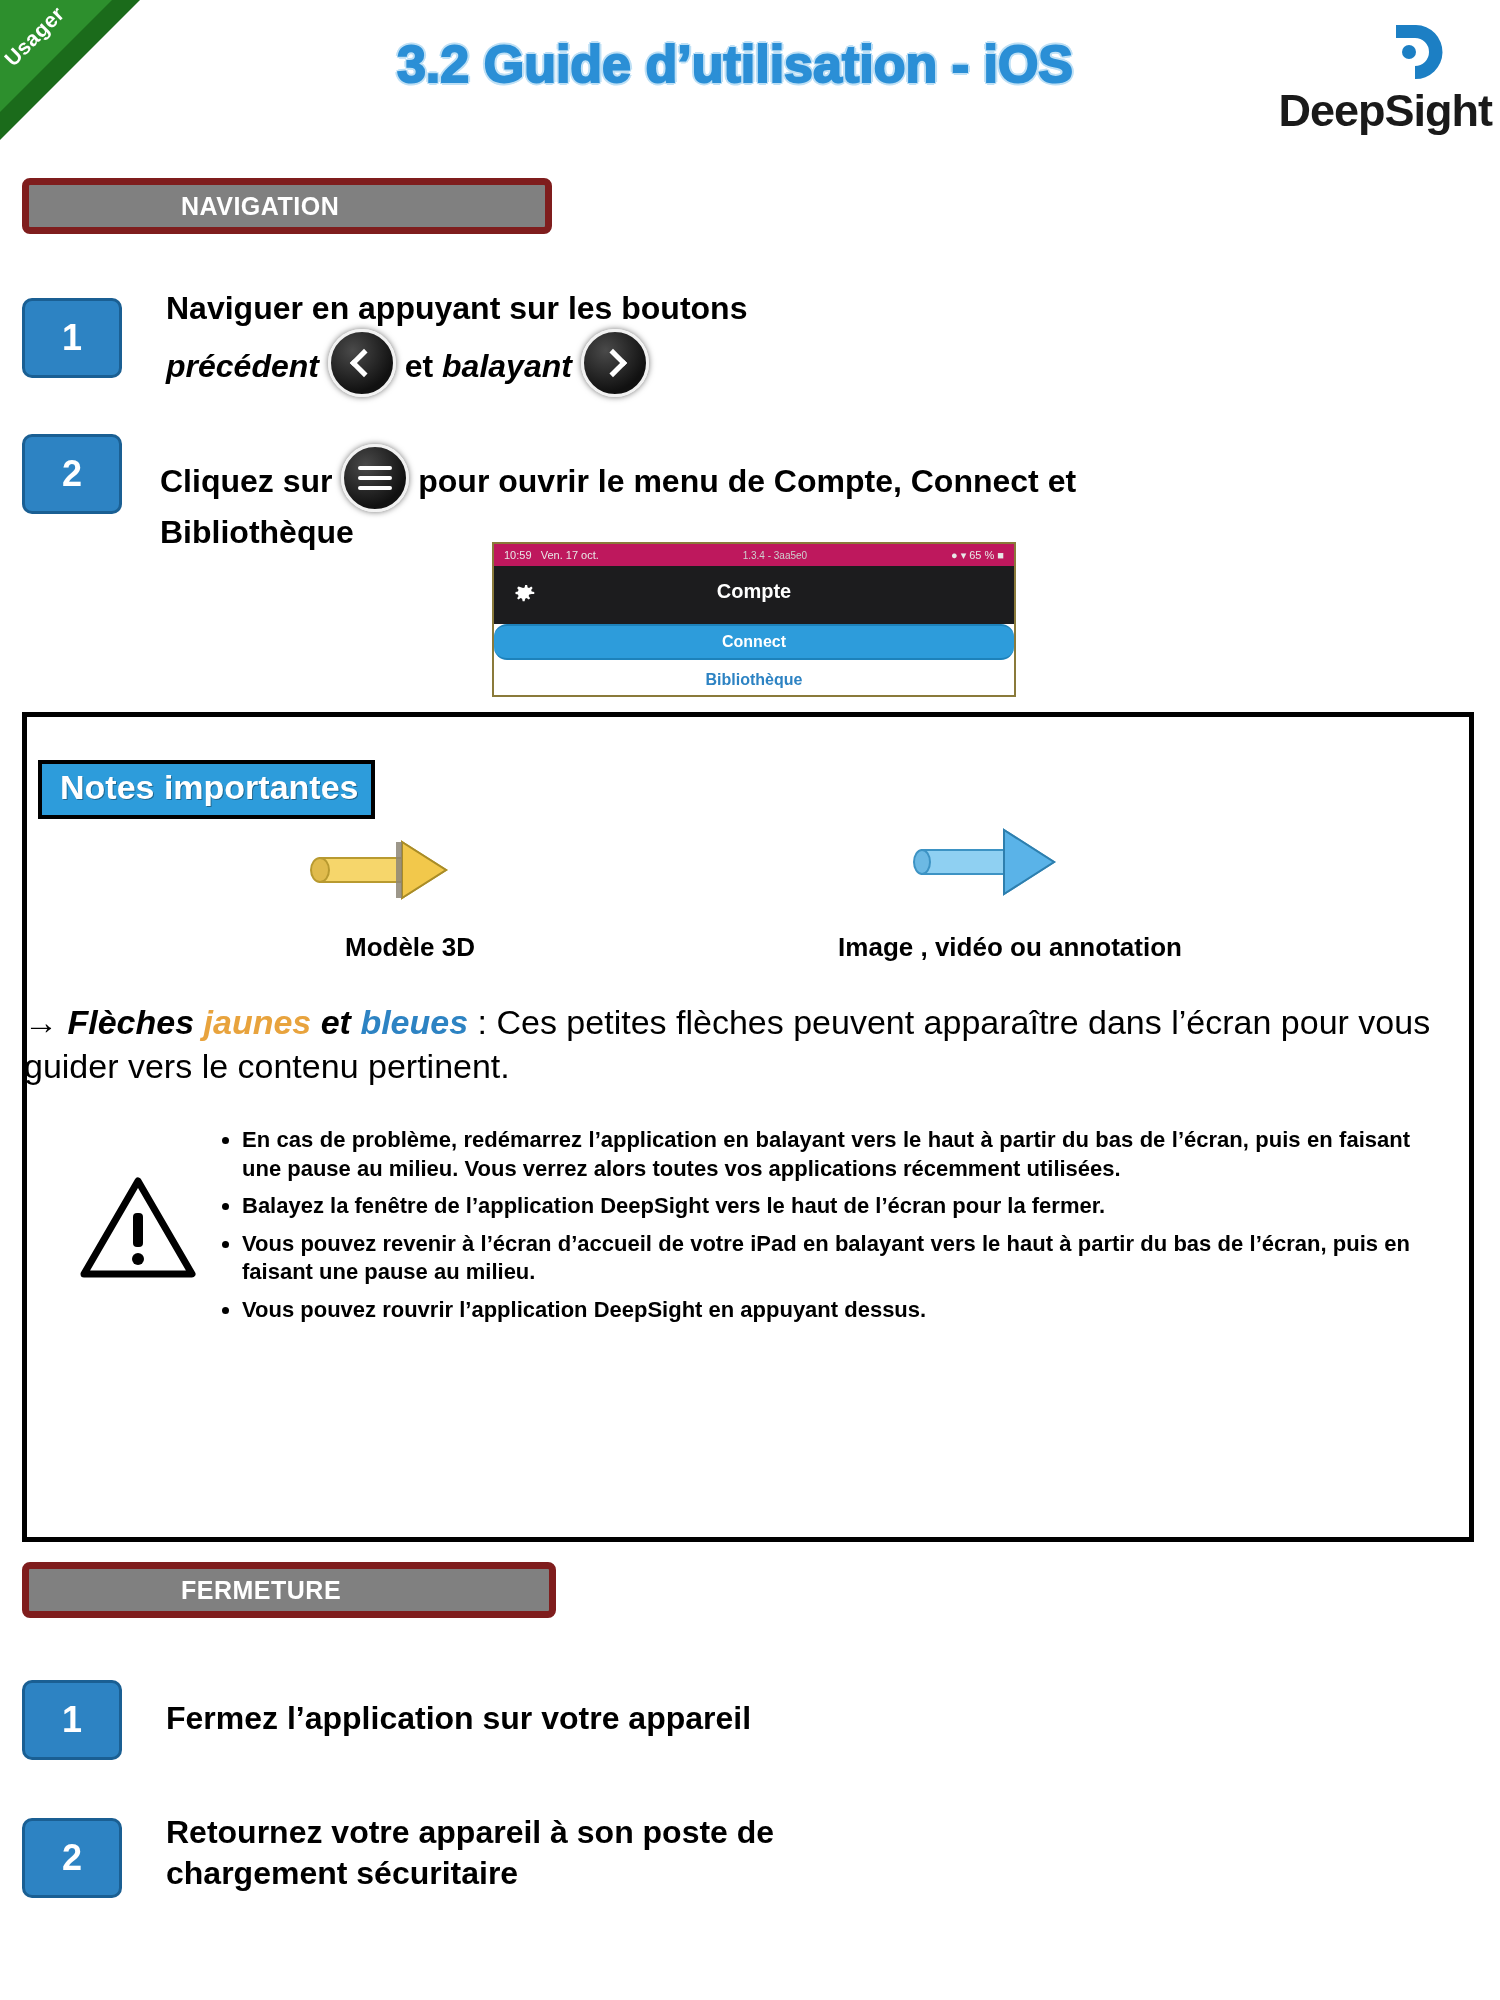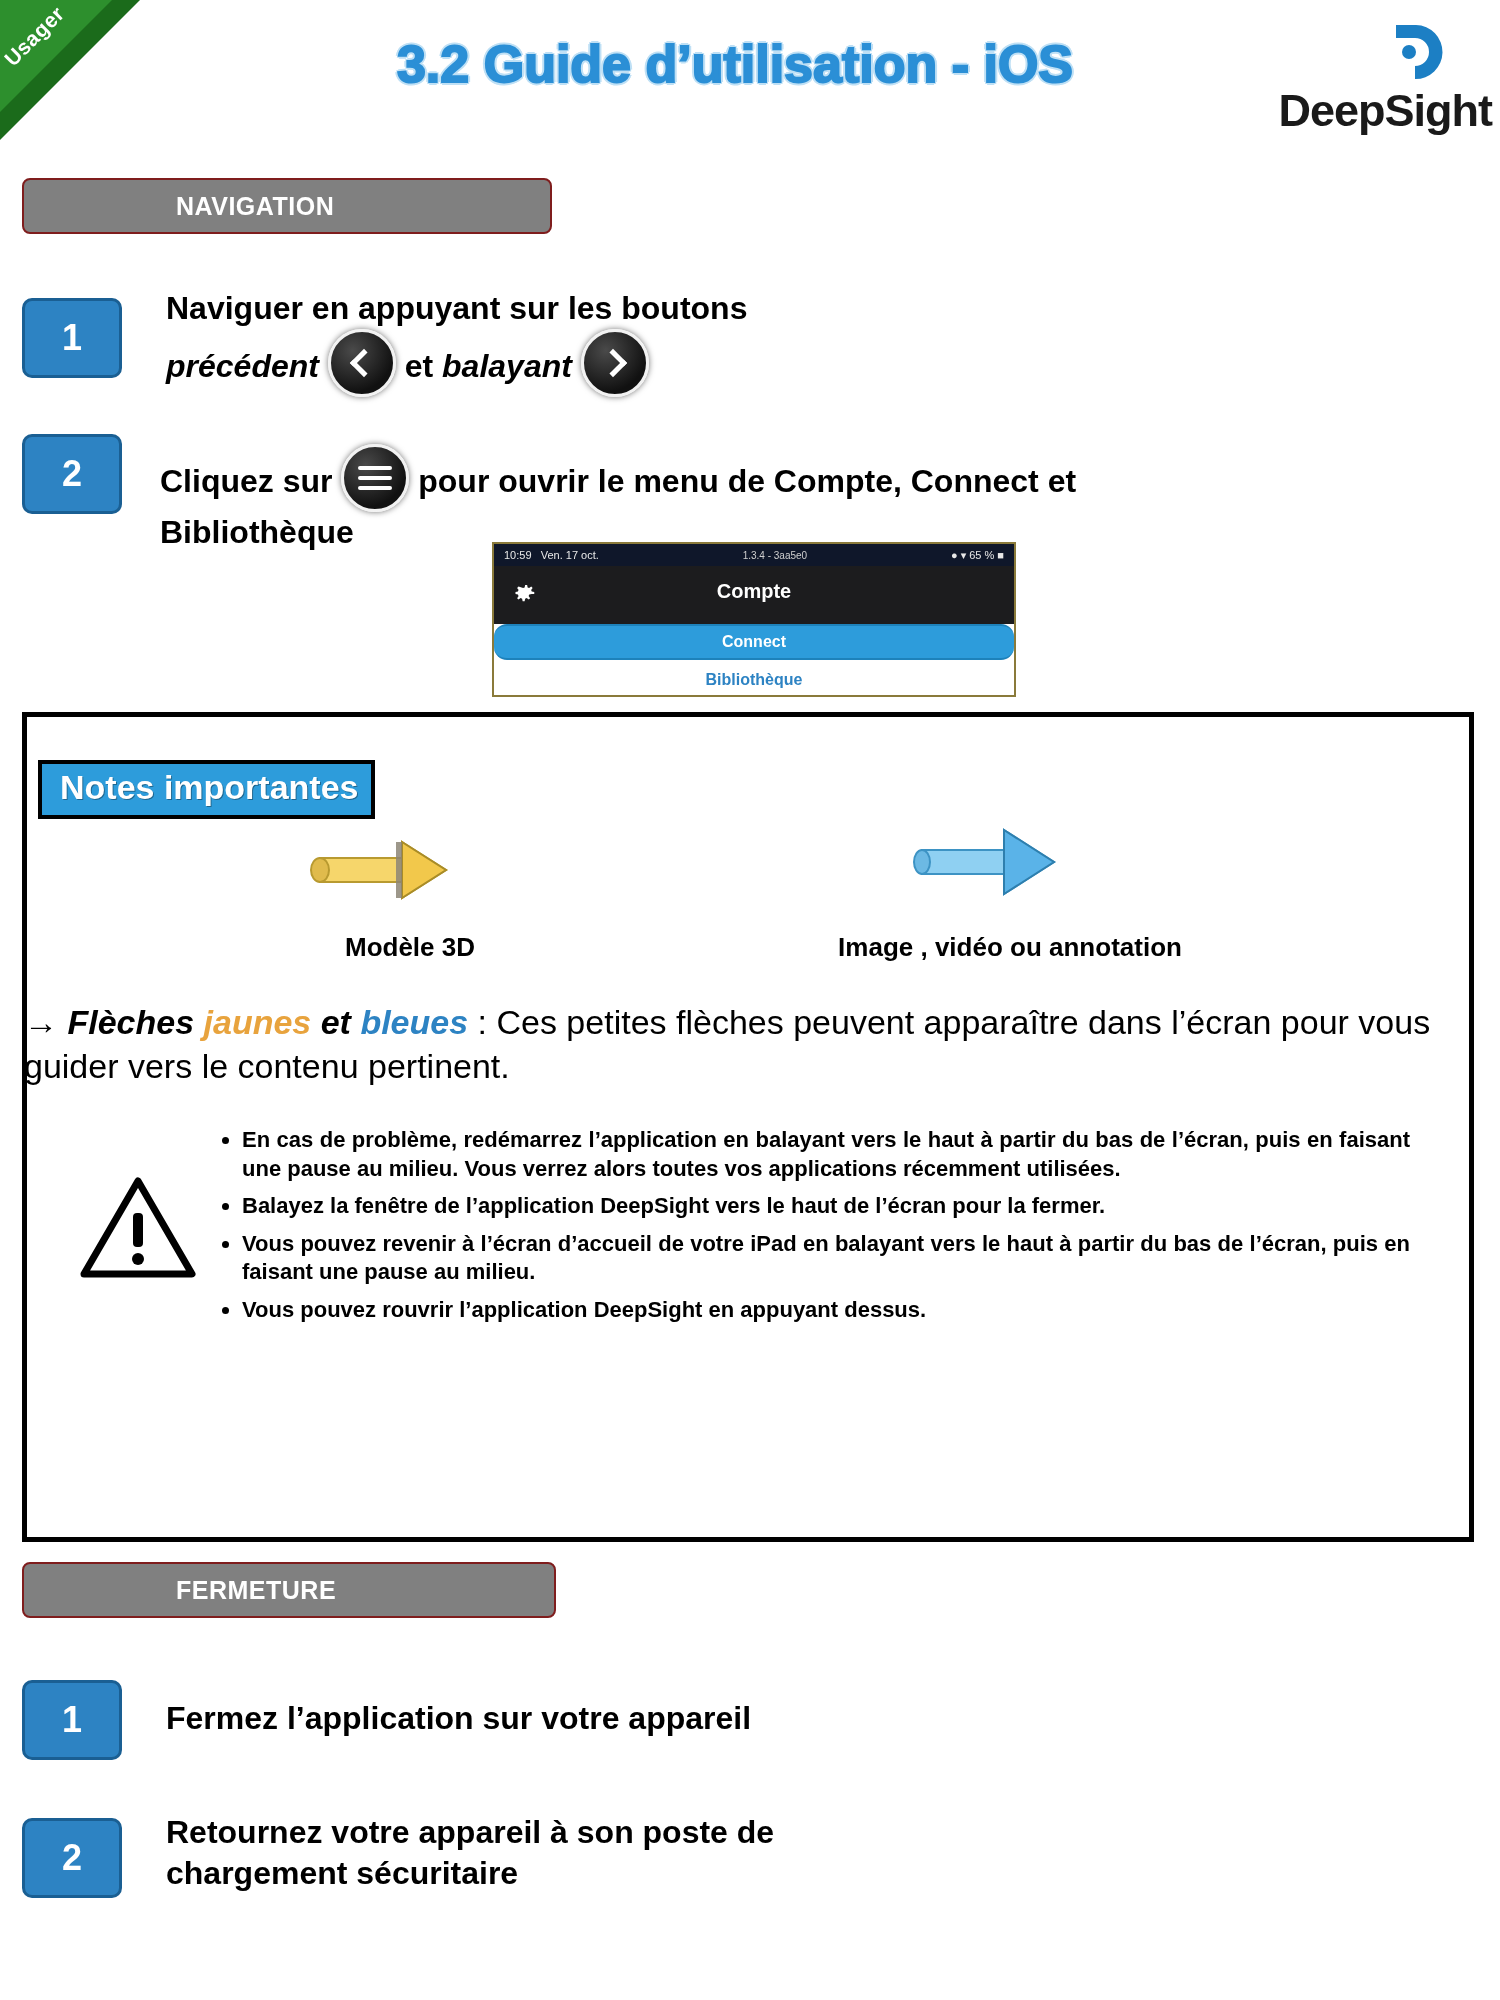--- a/index.html
+++ b/index.html
@@ -91,21 +91,21 @@
     line-height: 1;
     margin-top: 2px;
     color: #1a1a1a;
   }
 
   
   .section-bar {
     position: absolute;
     height: 56px;
     background: #808080;
-    border: 2px solid #7f1d1d;
+    border: 7px solid #7f1d1d;
     border-radius: 8px;
     box-sizing: border-box;
     display: flex;
     align-items: center;
   }
   .section-bar span {
     color: #fff;
     font-weight: bold;
     font-size: 25px;
     letter-spacing: .5px;
@@ -188,21 +188,21 @@
     top: 542px;
     width: 524px;
     height: 155px;
     background: #fff;
     border: 2px solid #8a7a3a;
     box-sizing: border-box;
     overflow: hidden;
   }
   .shot .statusbar {
     height: 22px;
-    background: #0f172a;
+    background: #be185d;
     color: #e8e8e8;
     font-size: 11px;
     display: flex;
     align-items: center;
     padding: 0 10px;
     justify-content: space-between;
   }
   .shot .statusbar .mid { font-size: 10px; color:#cfcfcf; }
   .shot .navbar {
     height: 58px;

